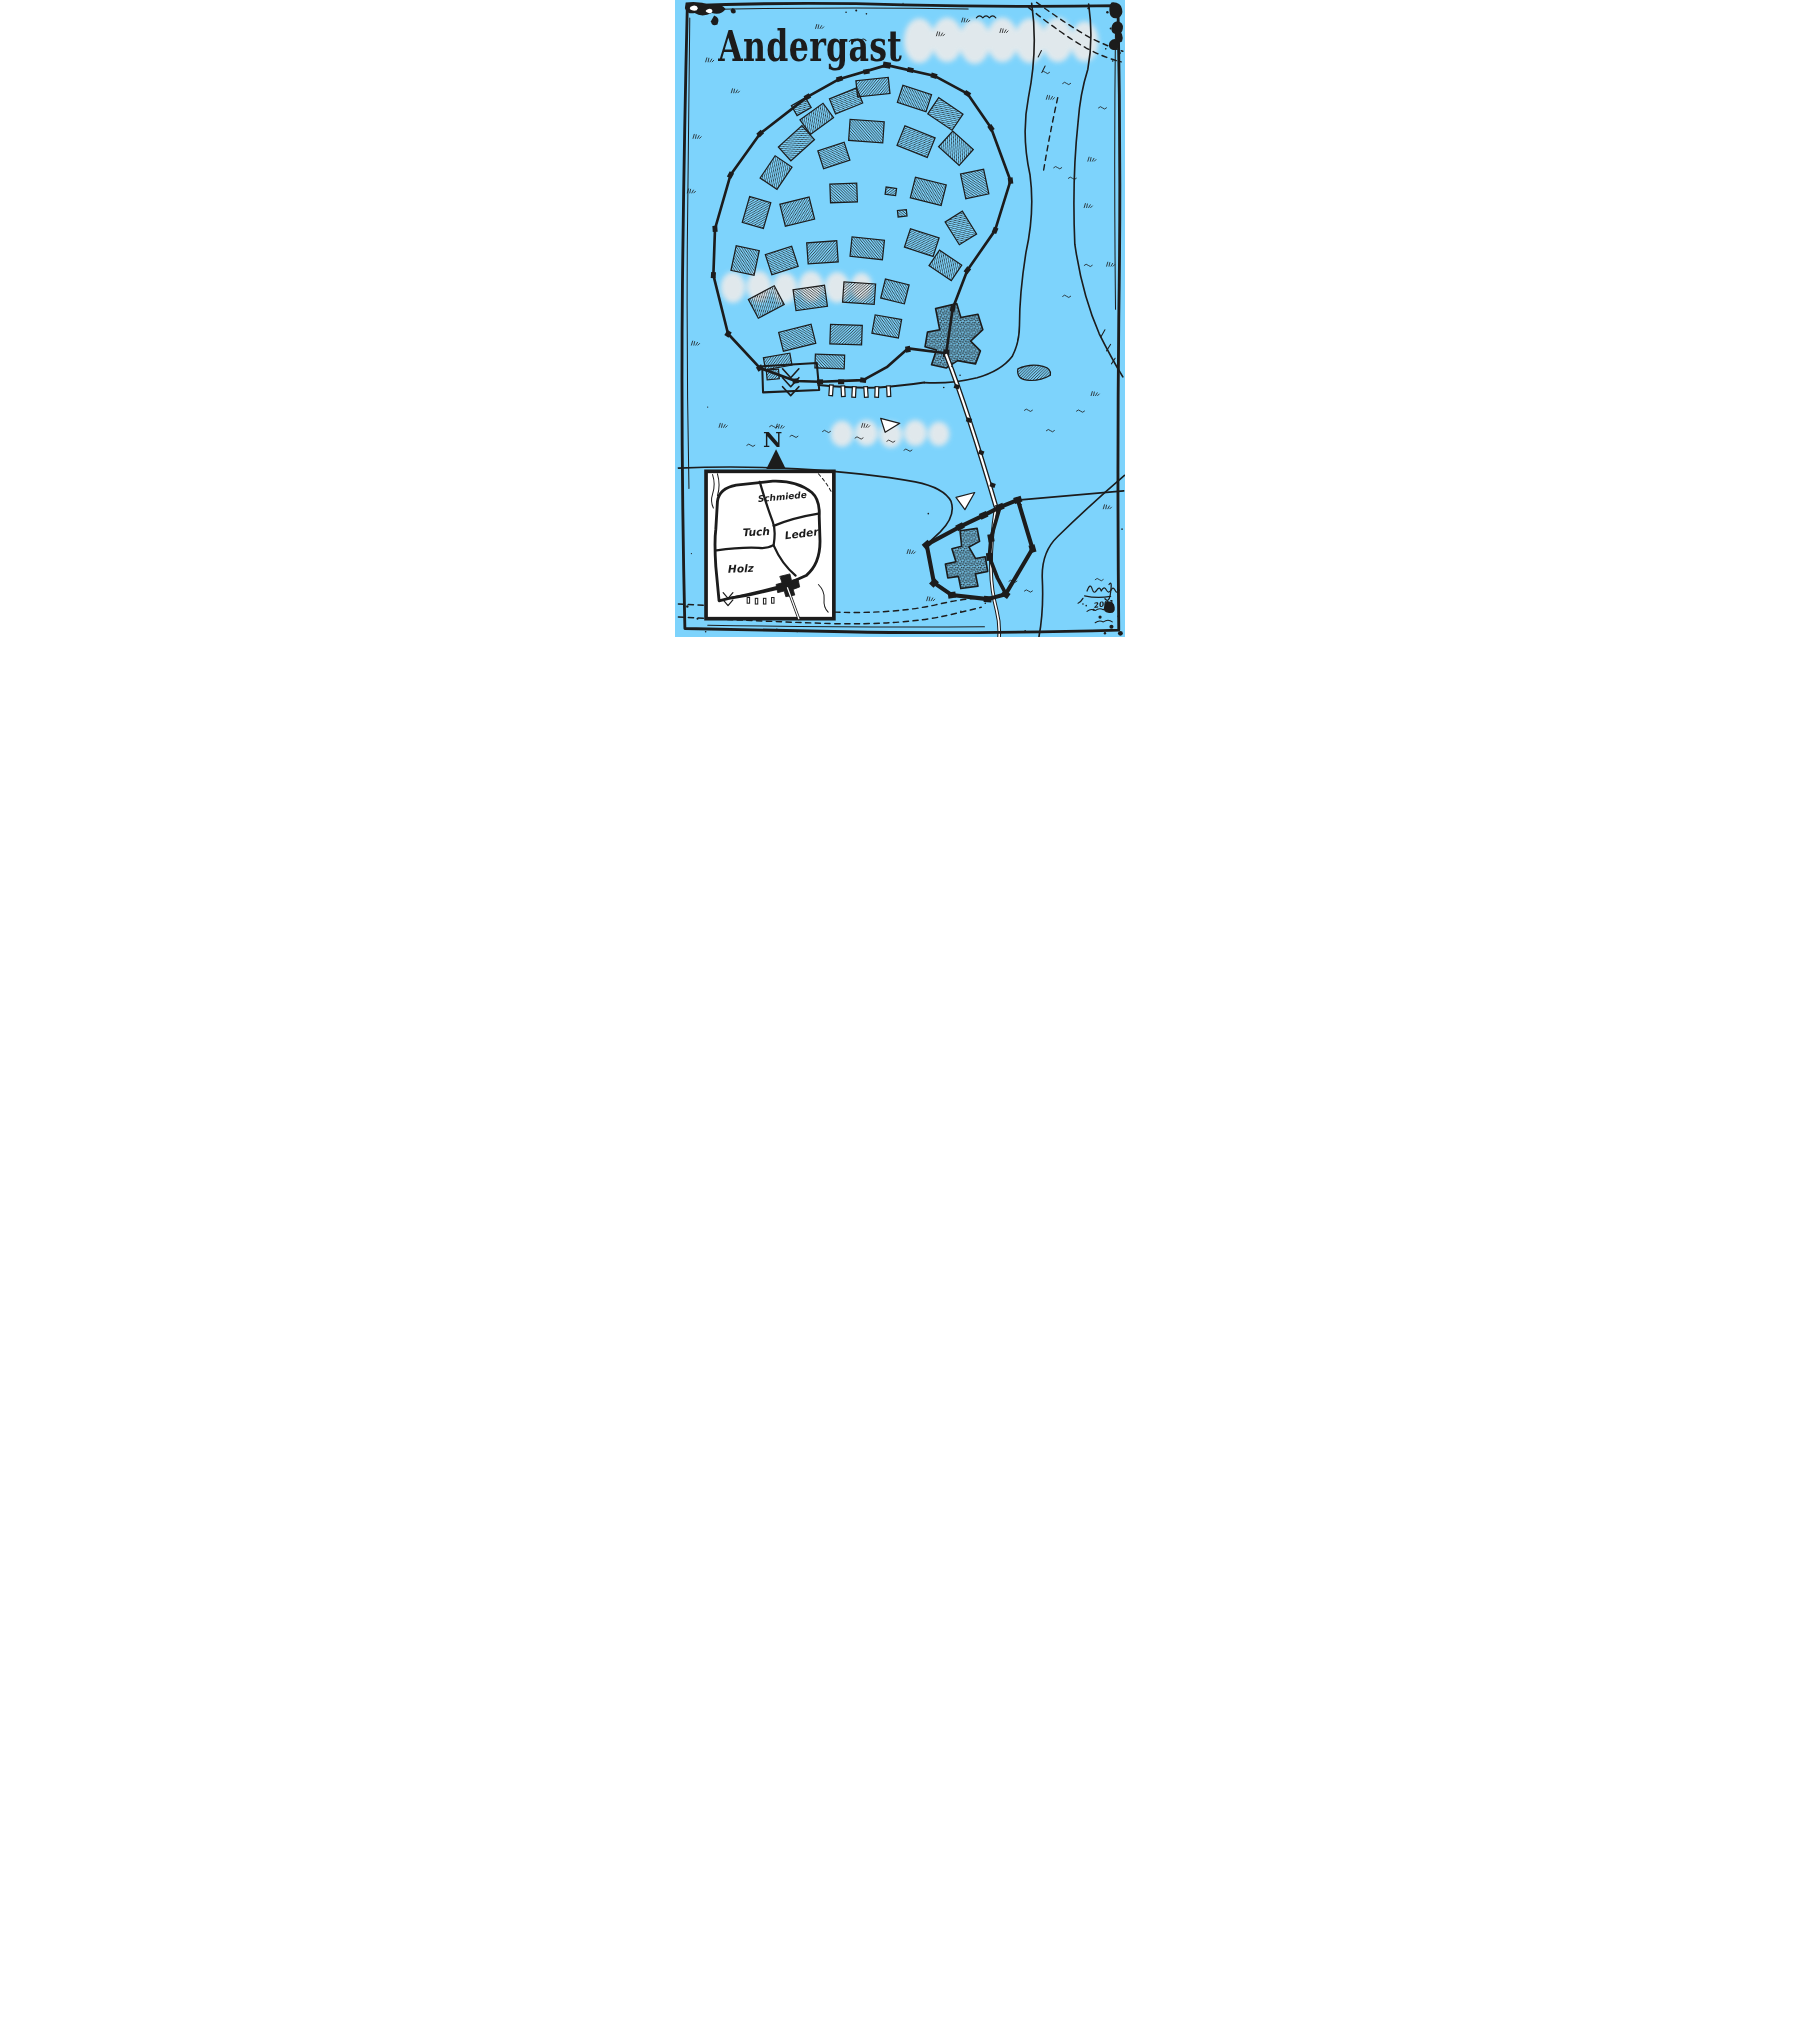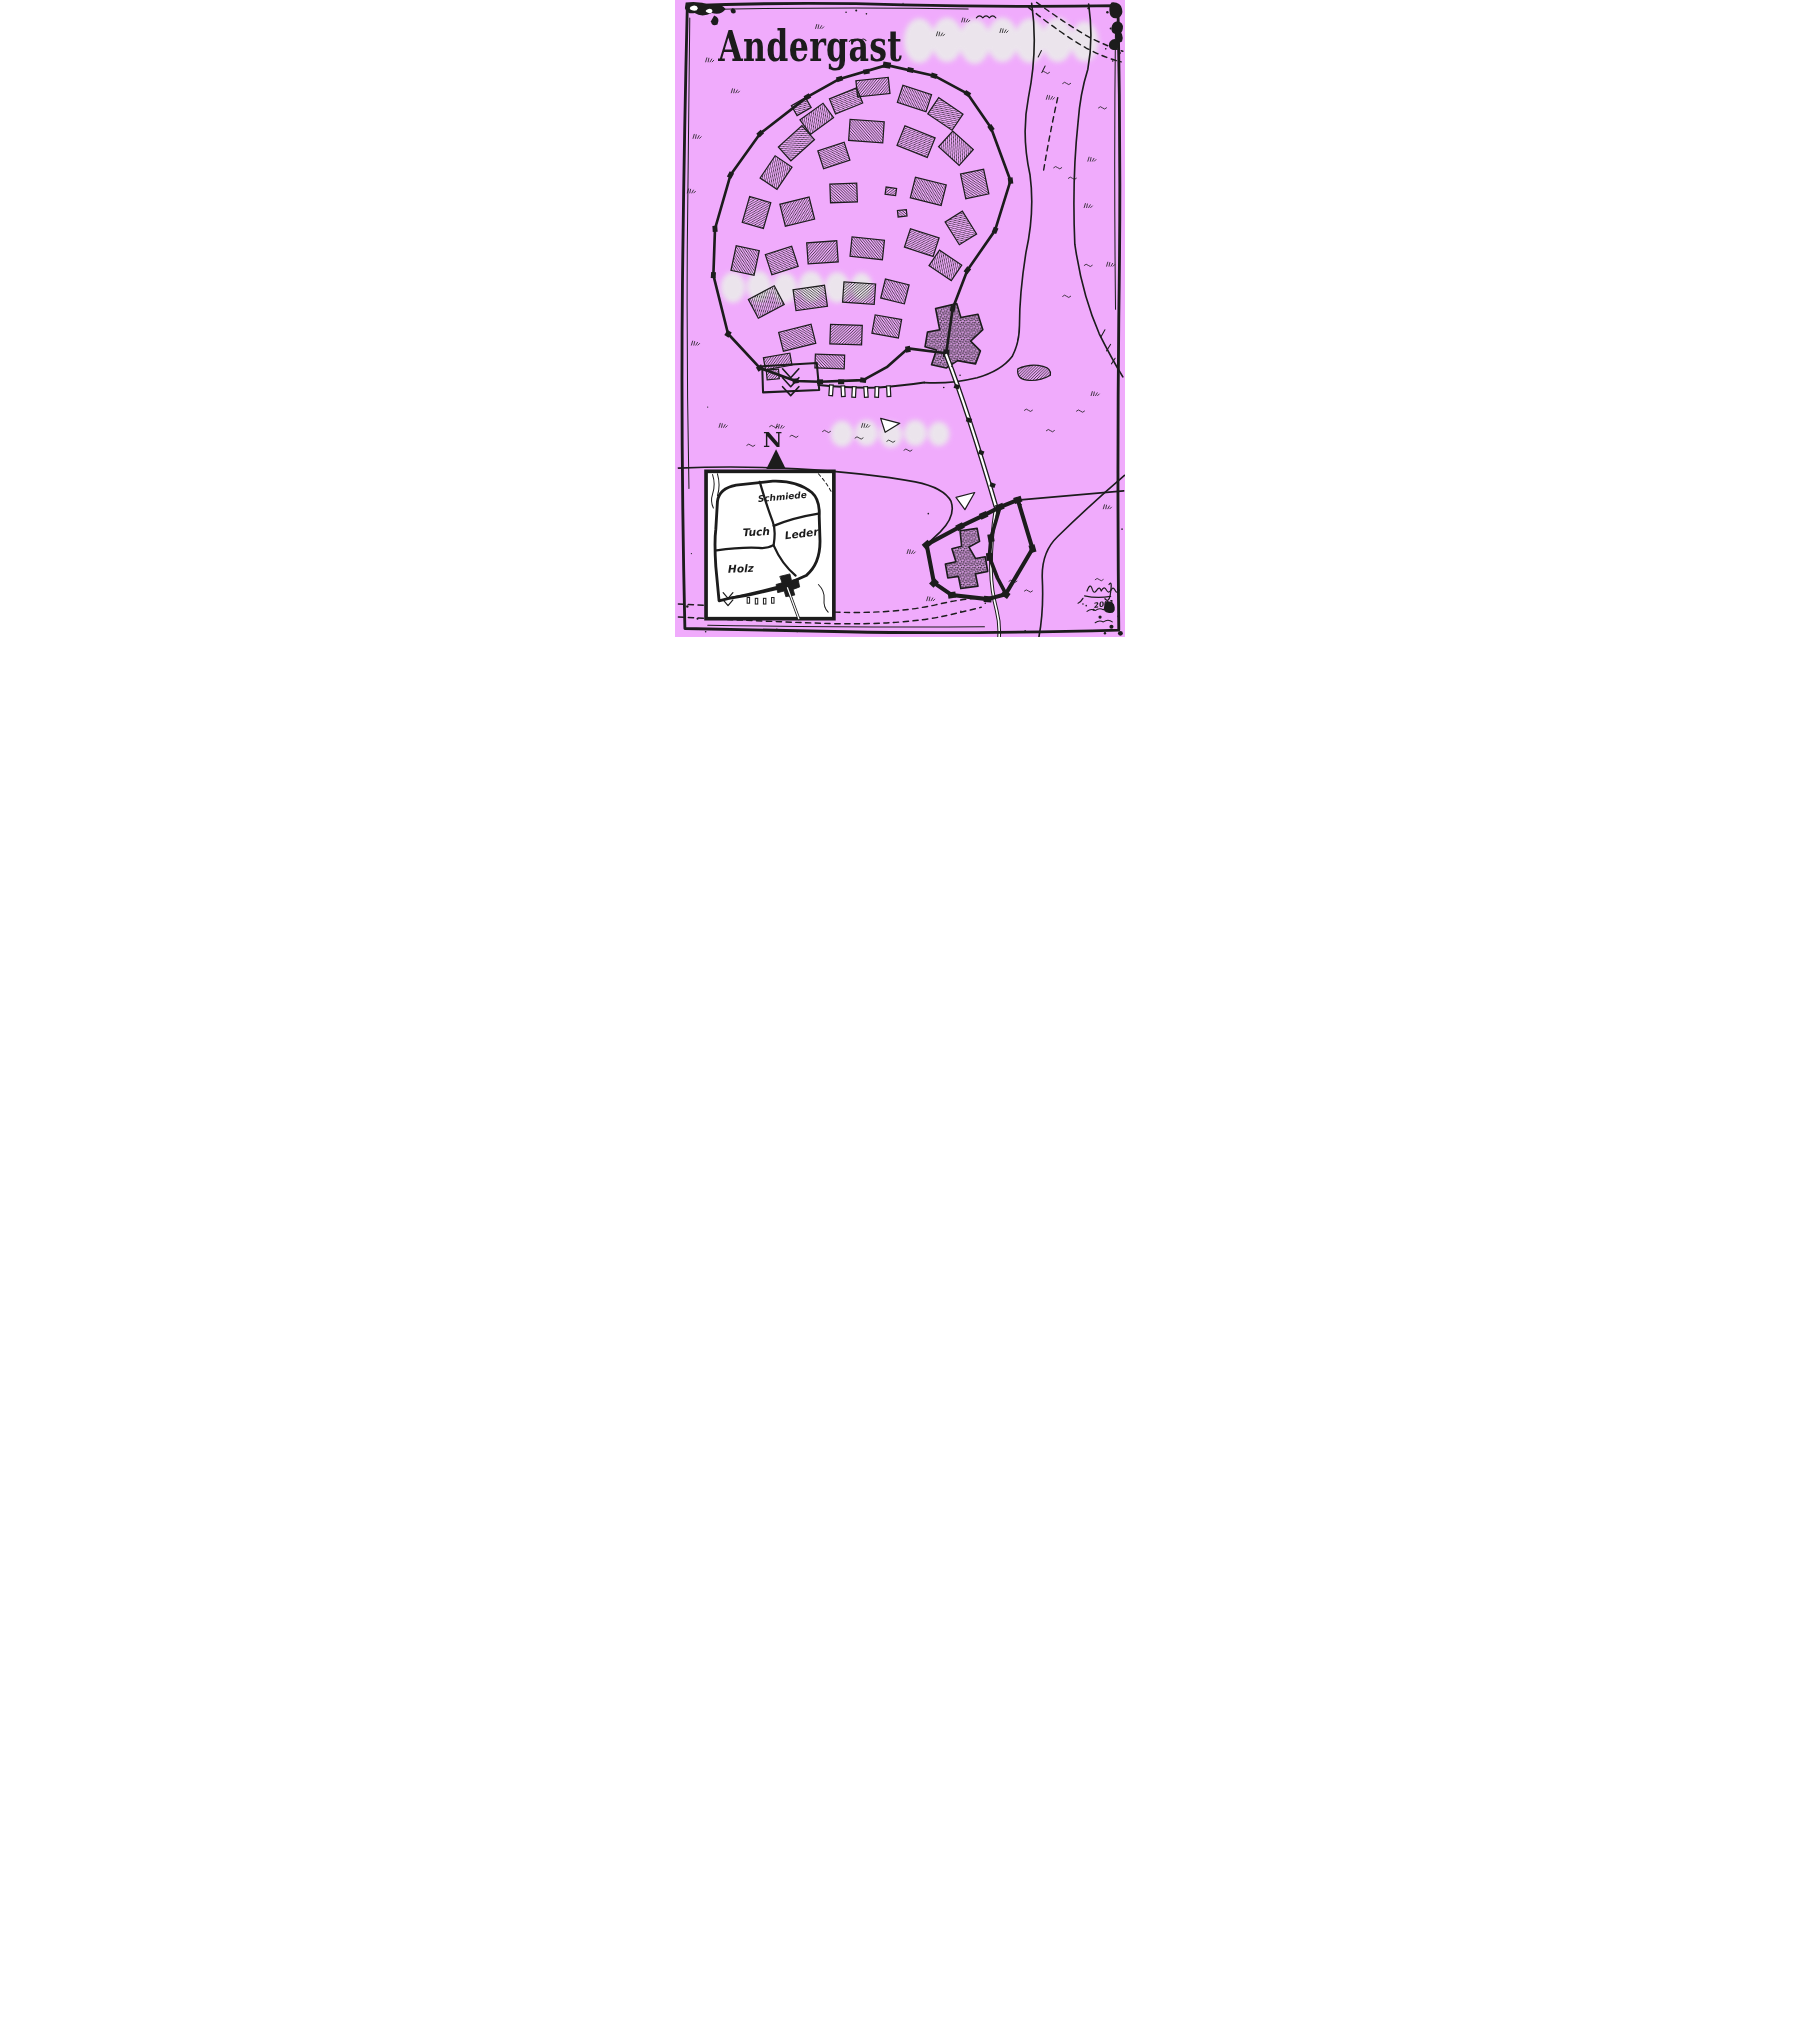--- a/index.html
+++ b/index.html
@@ -1,16 +1,16 @@
 <!DOCTYPE html>
 <html style="font-size:6.5px"><head>
 <meta charset="utf-8">
 <style>
   html,body{margin:0;padding:0;background:#ffffff;}
-  .page{position:relative;width:450px;height:637px;margin:0 auto;background:#f0abfc;overflow:hidden;}
+  .page{position:relative;width:450px;height:637px;margin:0 auto;background:#7dd3fc;overflow:hidden;}
   svg{display:block;}
   svg text{fill:#1c1c1c;}
   .title{font-family:"DejaVu Serif",serif;font-weight:bold;font-size:104px;letter-spacing:1px;}
   .compass{font-family:"DejaVu Serif",serif;font-weight:bold;font-size:52px;}
   .hand{font-family:"DejaVu Sans",sans-serif;font-style:italic;font-weight:bold;font-size:22px;}
   .hand.big{font-size:26px;}
   .year{font-family:"DejaVu Sans",sans-serif;font-style:italic;font-weight:bold;font-size:18px;}
 </style>
 </head>
 <body>

